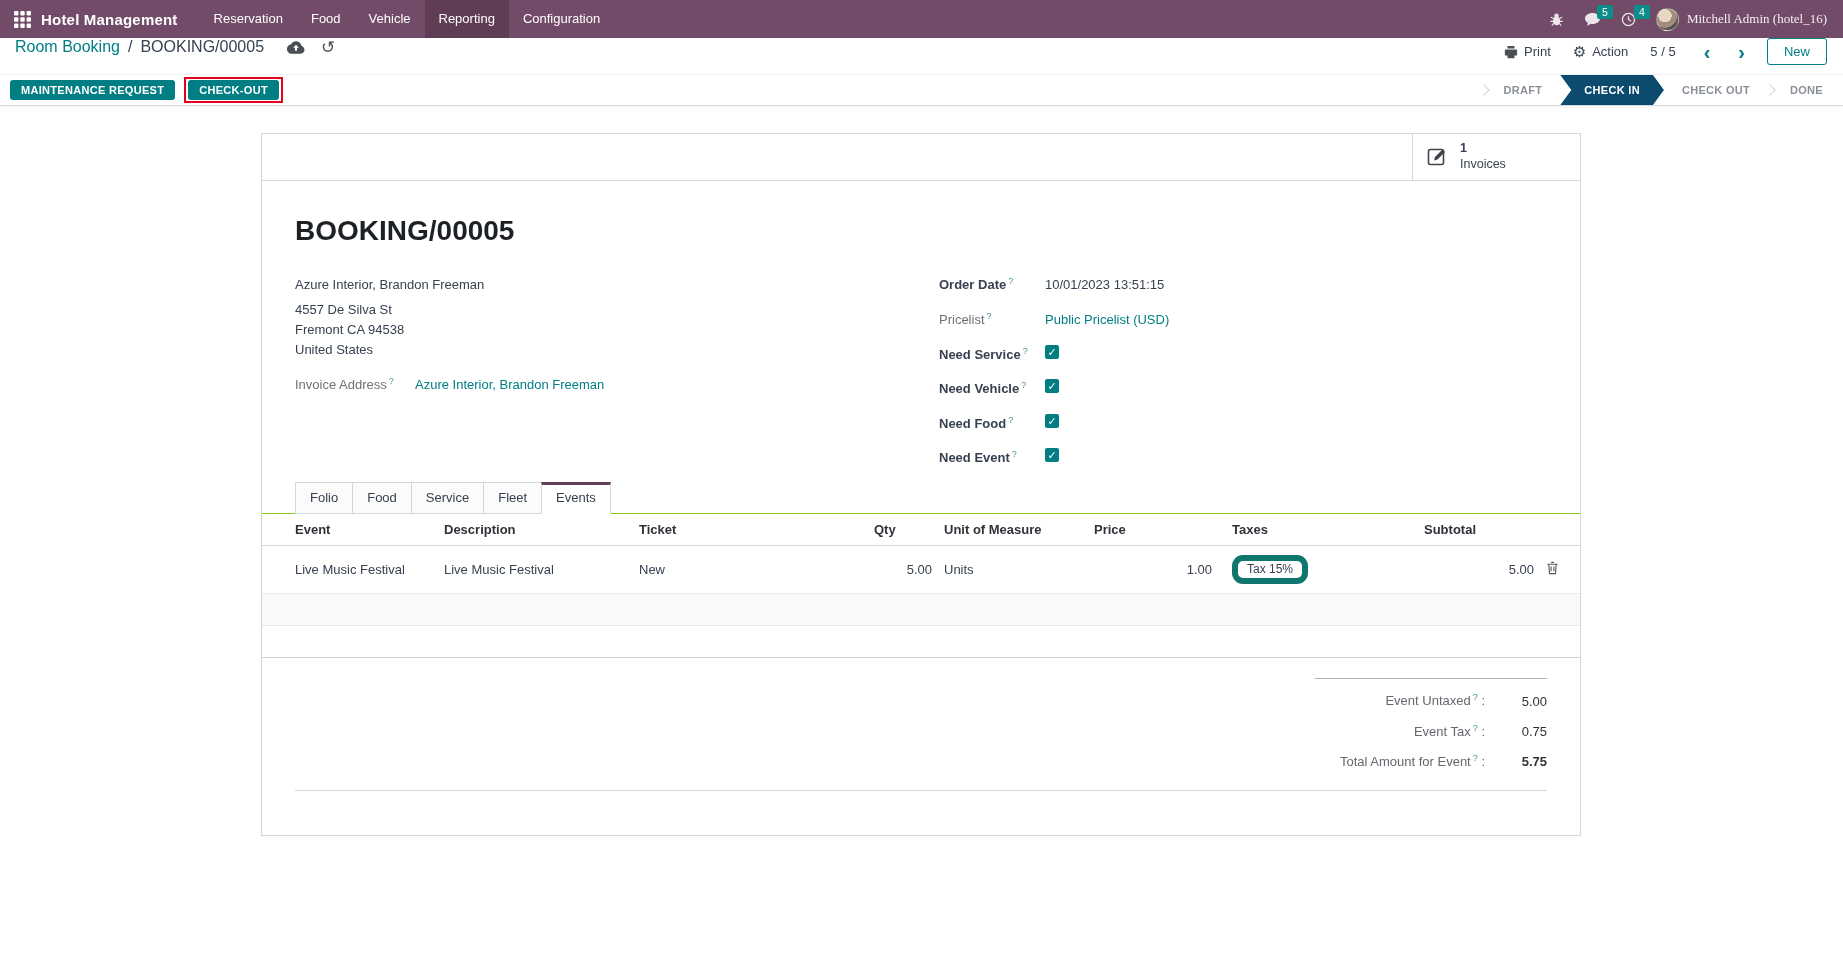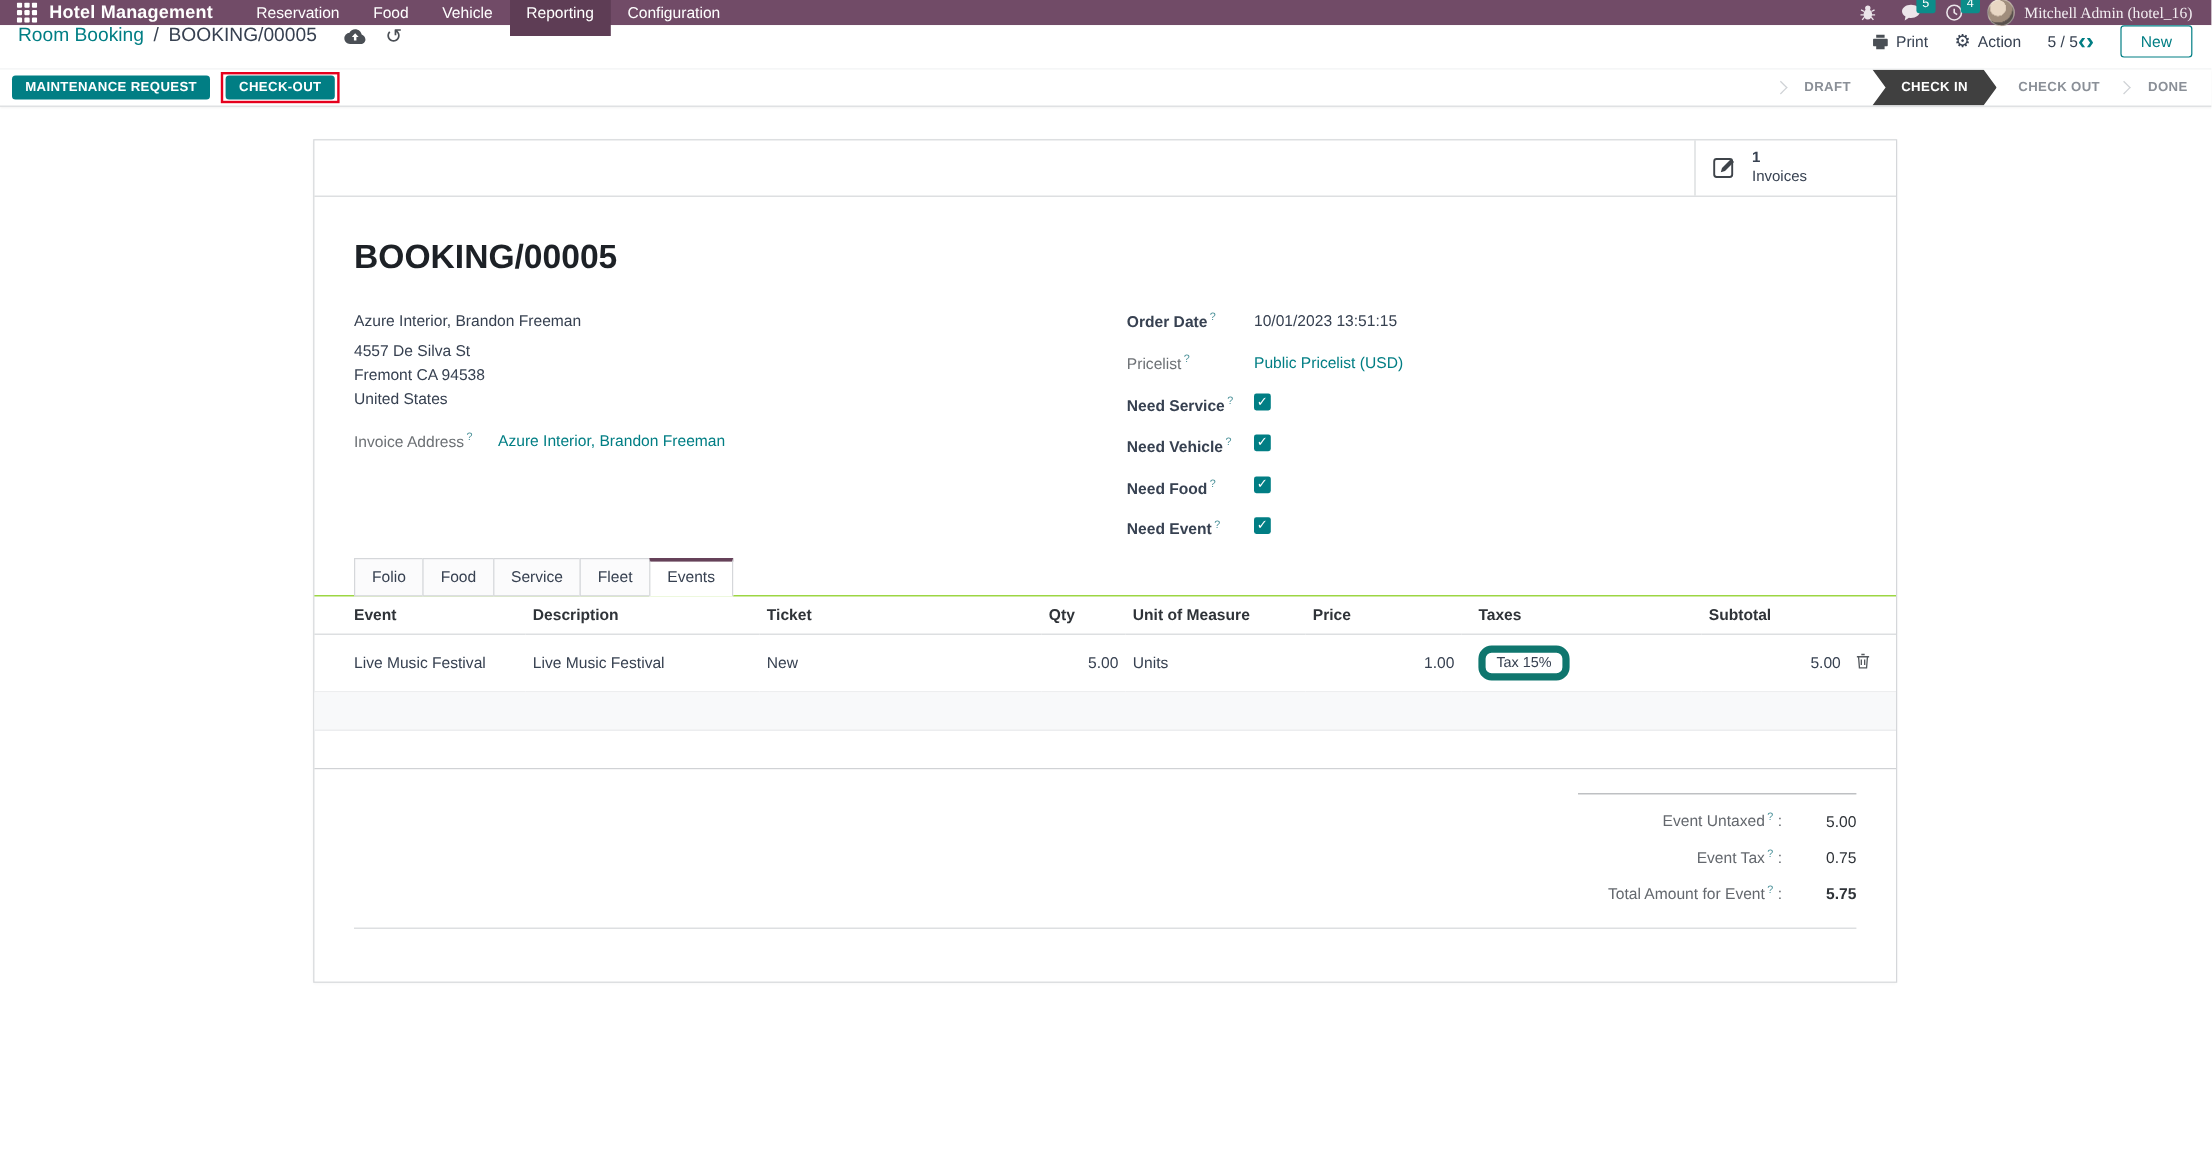--- a/index.html
+++ b/index.html
@@ -1,51 +1,51 @@
 <!DOCTYPE html>
 <html><head>
 <meta charset="utf-8">
 <style>
   * { box-sizing: border-box; margin: 0; padding: 0; }
   html,body { width:1843px; height:967px; background:#fff; font-family:"Liberation Sans",sans-serif; color:#374151; }
 
   
-  .topbar { height:21px; background:#714B67; display:flex; align-items:center; color:#fff; padding-left:12px; }
+  .topbar { height:38px; background:#714B67; display:flex; align-items:center; color:#fff; padding-left:12px; }
   .apps-icon { width:17px; height:17px; margin:0 10px 0 2px; cursor:pointer; display:flex; }
   .brand { font-size:15px; font-weight:700; margin-right:22px; letter-spacing:.2px; cursor:pointer; }
   .menu-item { font-size:13px; line-height:38px; padding:0 14px; cursor:pointer; white-space:nowrap; }
   .menu-item.active { background:#5e3d55; }
   .topbar-right { margin-left:auto; display:flex; align-items:center; gap:20px; padding-right:16px; }
   .sysicon { position:relative; display:flex; align-items:center; cursor:pointer; color:#ece5ea; }
   .badge { position:absolute; top:-7px; left:13px; background:#0c8d8a; color:#fff; font-size:10.5px; line-height:1; padding:2px 5px; border-radius:2px; font-weight:400; }
   .userbox { display:flex; align-items:center; gap:8px; cursor:pointer;font-family:Liberation Serif, serif; }
   .avatar { width:23px; height:23px; border-radius:50%; background:radial-gradient(circle at 38% 32%, #e8d7c4 0 34%, #a08d7c 35% 62%, #59504d 63% 100%); border:1px solid rgba(255,255,255,.35); }
   .username { font-size:13px; color:#f3eef2; }
 
   
   .control-panel { height:37px; display:flex; align-items:flex-start; padding:0 16px 0 15px; border-bottom:1px solid #eef0f2; background:#fff; }
   .breadcrumb { display:flex; align-items:center; gap:8px; font-size:16px; }
   .bc-parent { color:#017E84; cursor:pointer; }
   .bc-sep { color:#374151; }
   .bc-current { color:#374151; }
   .bc-icons { display:flex; align-items:center; gap:16px; margin-left:14px; }
   .cp-right { margin-left:auto; display:flex; align-items:center; gap:22px; }
   .cp-btn { display:flex; align-items:center; gap:6px; font-size:13px; color:#374151; cursor:pointer; }
-  .pager { display:flex; align-items:center; gap:0; font-size:13px; color:#374151; }
+  .pager { display:flex; align-items:center; gap:28px; font-size:13px; color:#374151; }
   .pg-arrow { color:#017E84; font-size:20px; line-height:1; cursor:pointer; font-weight:700; }
   .new-btn { border:1px solid #017E84; color:#017E84; background:#fff; font-size:13px; padding:5px 16px; border-radius:3px; cursor:pointer; font-weight:500; }
 
   
   .statusbar { height:31px; display:flex; align-items:stretch; justify-content:space-between; border-bottom:1px solid #d8dadd; box-shadow:0 1px 2px rgba(0,0,0,.05); background:#fff; }
   .sb-left { display:flex; align-items:center; gap:9px; padding-left:10px; }
   .teal-btn { background:#017E84; color:#fff; border:none; font-size:11px; font-weight:700; letter-spacing:.3px; padding:4px 11px; border-radius:3px; cursor:pointer; font-family:inherit; }
   .red-highlight { border:2px solid #e5001d; padding:1px 2px; display:inline-flex; }
   .pipeline { display:flex; align-items:stretch; font-size:11px; font-weight:700; color:#8a8f97; letter-spacing:.3px; margin-right:2px; }
   .step { display:flex; align-items:center; padding:0 18px; white-space:nowrap; }
-  .step.active { background:#404040; color:#fff; padding:0 24px;
+  .step.active { background:#0c4a6e; color:#fff; padding:0 24px;
       clip-path:polygon(0 0, calc(100% - 11px) 0, 100% 50%, calc(100% - 11px) 100%, 0 100%, 11px 50%); }
   .chev-sep { width:8px; height:8px; border-top:1px solid #cfd2d6; border-right:1px solid #cfd2d6; transform:rotate(45deg); align-self:center; margin:0 -2px; }
 
   
   .content { background:#fff; }
   .sheet { width:1320px; margin:27px 0 0 261px; background:#fff; border:1px solid #d5d7da; box-shadow:0 1px 3px rgba(0,0,0,.04); }
   .button-box { height:47px; border-bottom:1px solid #d5d7da; display:flex; justify-content:flex-end; }
   .smart-btn { width:168px; border-left:1px solid #d5d7da; display:flex; align-items:center; gap:11px; padding:0 14px; cursor:pointer; }
   .smart-txt { display:flex; flex-direction:column; line-height:1.25; font-size:12.5px; color:#374151; }
   .smart-count { font-weight:600; }

